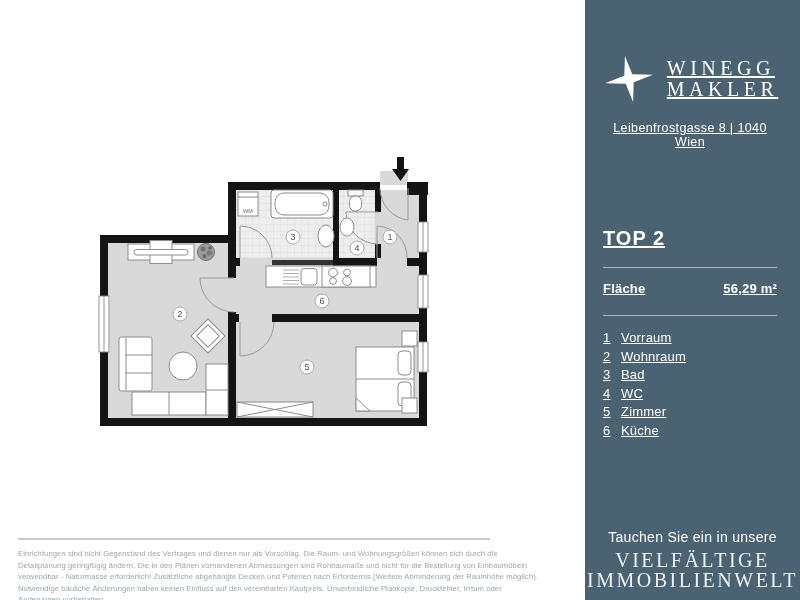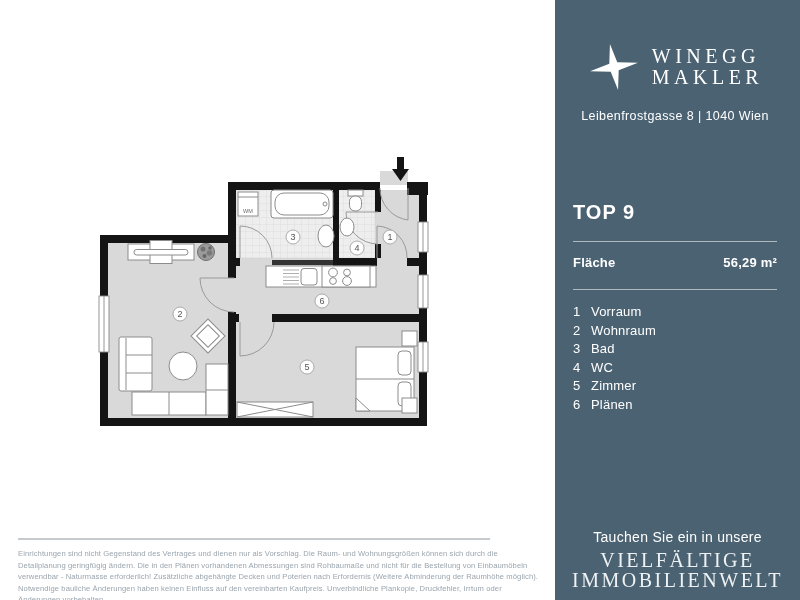--- a/index.html
+++ b/index.html
@@ -6,22 +6,22 @@
   html,body { width:800px; height:600px; background:#fff; overflow:hidden;
               font-family:"Liberation Sans", sans-serif; position:relative; }
   .page { position:relative; width:800px; height:600px; background:#fff; }
 
   
   svg.plan { position:absolute; left:0; top:0; width:800px; height:600px; }
   svg.plan text.roomnum { font-family:"Liberation Sans", sans-serif; font-size:9px; fill:#555; }
   svg.plan text.appl { font-family:"Liberation Sans", sans-serif; font-size:5.5px; fill:#666; }
 
   
-  .sidebar { position:absolute; top:0; right:0; width:245px; height:600px;
-             background:#4b6272; color:#fff; padding:4px 23px 0 18px; }
+  .sidebar { position:absolute; top:0; right:0; width:215px; height:600px;
+             background:#4b6272; color:#fff; padding:16px 23px 0 18px;text-decoration:underline; }
   .logo-row { display:flex; align-items:center; justify-content:center; gap:11px; margin-top:36px; }
   .logo-star { width:54px; height:54px; flex:0 0 auto; }
   .brand-text { font-family:"Liberation Serif", serif; font-size:20px; letter-spacing:4.5px;
                 line-height:21px; font-weight:400; }
   .address { text-align:center; margin-top:15px; font-size:12.5px; letter-spacing:0.4px; color:#ffffff; }
 
   .unit-block { margin-top:78px; }
   .unit-title { font-size:20px; font-weight:bold; letter-spacing:1px; }
   .rule { border:none; border-top:1.5px solid rgba(255,255,255,0.55); margin:17px 0 11px 0; }
   .info-row { display:flex; justify-content:space-between; font-size:13px; font-weight:bold;
@@ -235,21 +235,21 @@
         <path d="M0 -26 L4.5 -4.5 L27 0 L4.5 4.5 L0 26 L-4.5 4.5 L-27 0 L-4.5 -4.5 Z" fill="#ffffff" transform="rotate(-10)"></path>
       </svg>
       <div class="brand-text">
         <div>WINEGG</div>
         <div>MAKLER</div>
       </div>
     </div>
     <div class="address">Leibenfrostgasse 8 | 1040 Wien</div>
 
     <div class="unit-block">
-      <div class="unit-title">TOP 9</div>
+      <div class="unit-title">TOP 2</div>
       <hr class="rule">
       <div class="info-row">
         <span>Fläche</span>
         <span>56,29 m²</span>
       </div>
       <hr class="rule">
       <ul class="room-list">
         <li>
           <span class="num">1</span>
           <span>Vorraum</span>
@@ -265,21 +265,21 @@
         <li>
           <span class="num">4</span>
           <span>WC</span>
         </li>
         <li>
           <span class="num">5</span>
           <span>Zimmer</span>
         </li>
         <li>
           <span class="num">6</span>
-          <span>Plänen</span>
+          <span>Küche</span>
         </li>
       </ul>
     </div>
 
     <div class="promo">
       <div class="p1">Tauchen Sie ein in unsere</div>
       <div class="p2">VIELFÄLTIGE</div>
       <div class="p2">IMMOBILIENWELT</div>
     </div>
   </aside>

